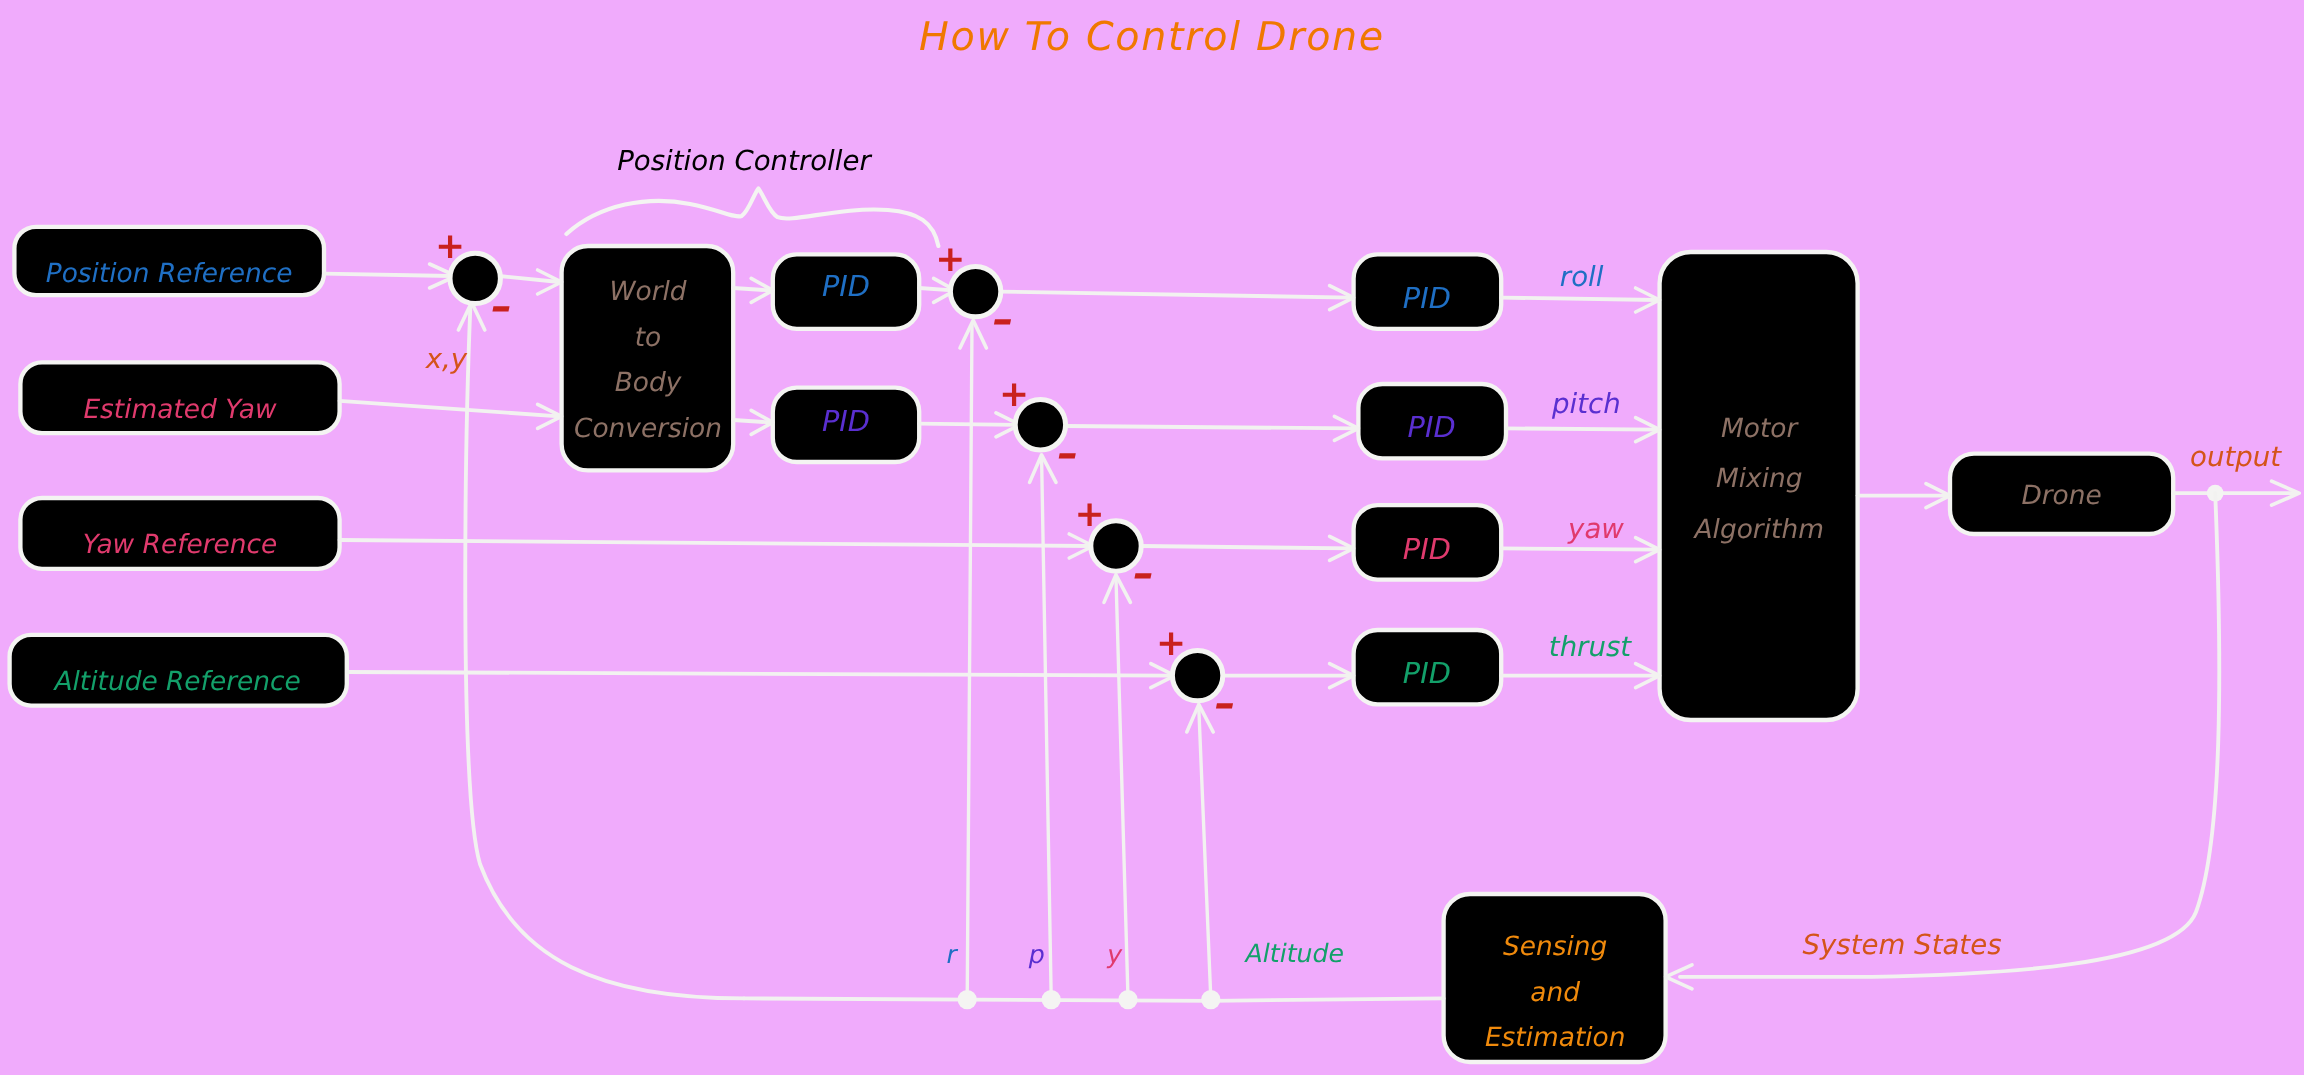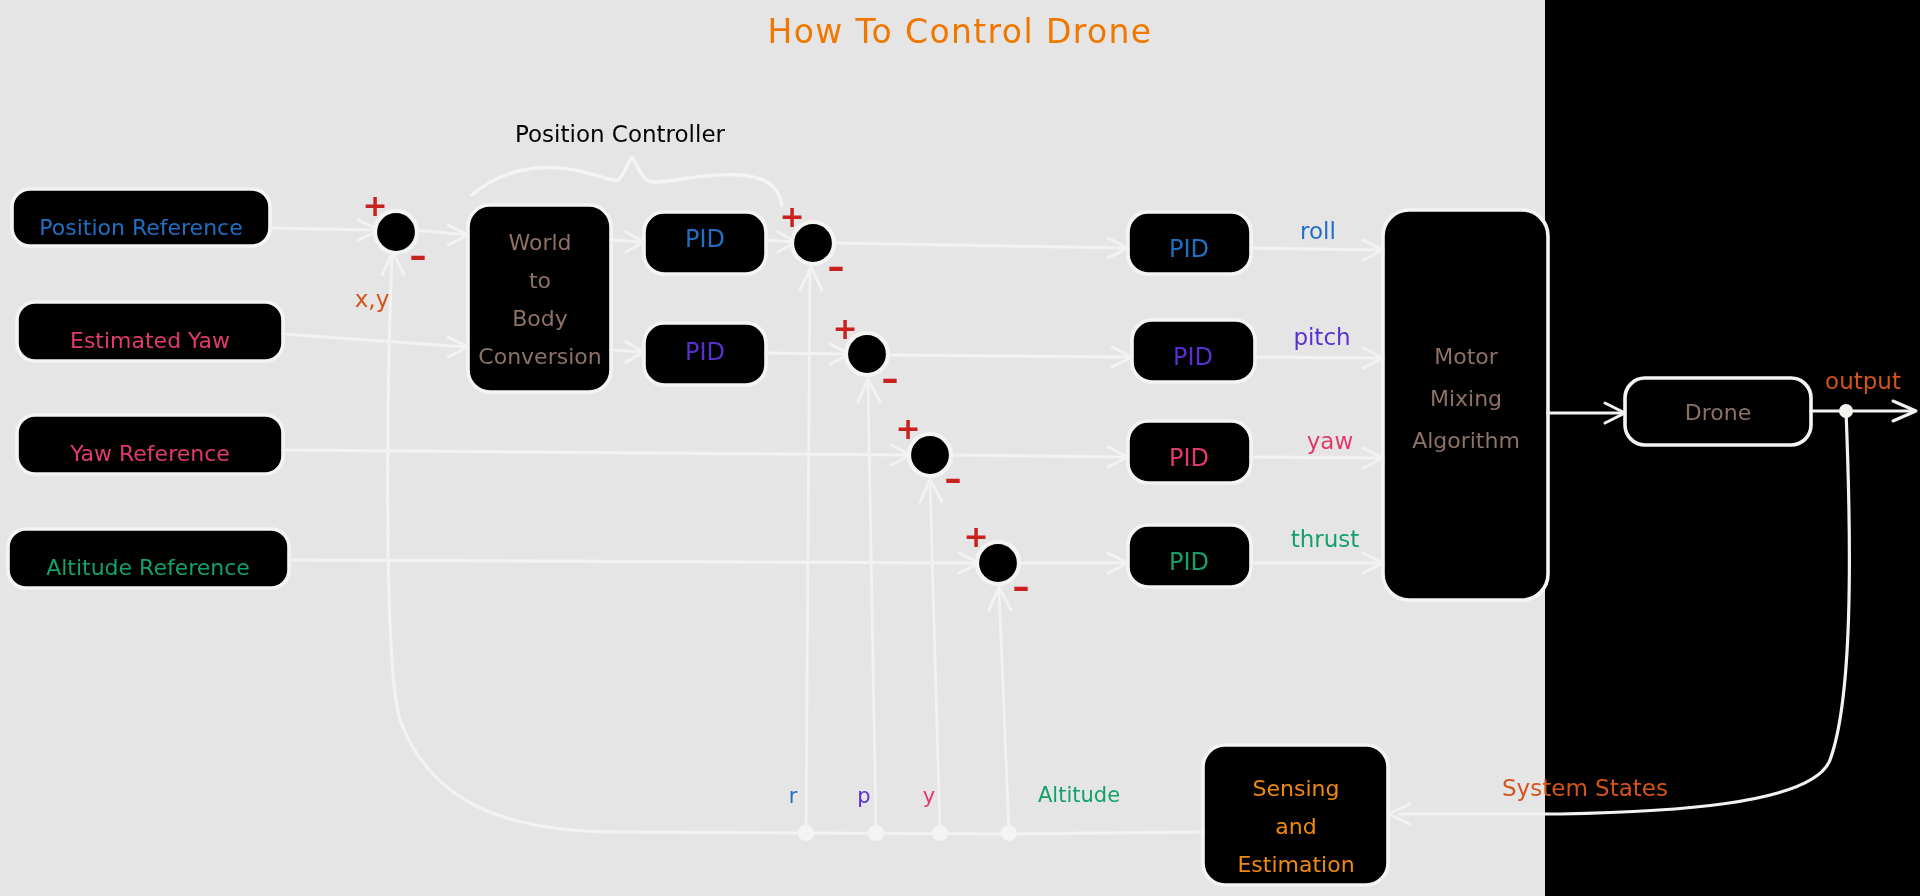--- a/index.html
+++ b/index.html
@@ -9,23 +9,24 @@
     background: #000000;
   }
   body {
     width: 1920px;
     height: 896px;
     overflow: hidden;
     font-family: "DejaVu Sans", sans-serif;
   }
   #canvas {
     position: relative;
-    width: 1545px;
+    width: 1920px;
     height: 896px;
-    background: #e5e5e5;
+    background: #f0abfc;
+    font-style: italic;
   }
   svg#diagram {
     position: absolute;
     top: 0;
     left: 0;
     width: 1920px;
     height: 896px;
   }
   .wire {
     fill: none;

